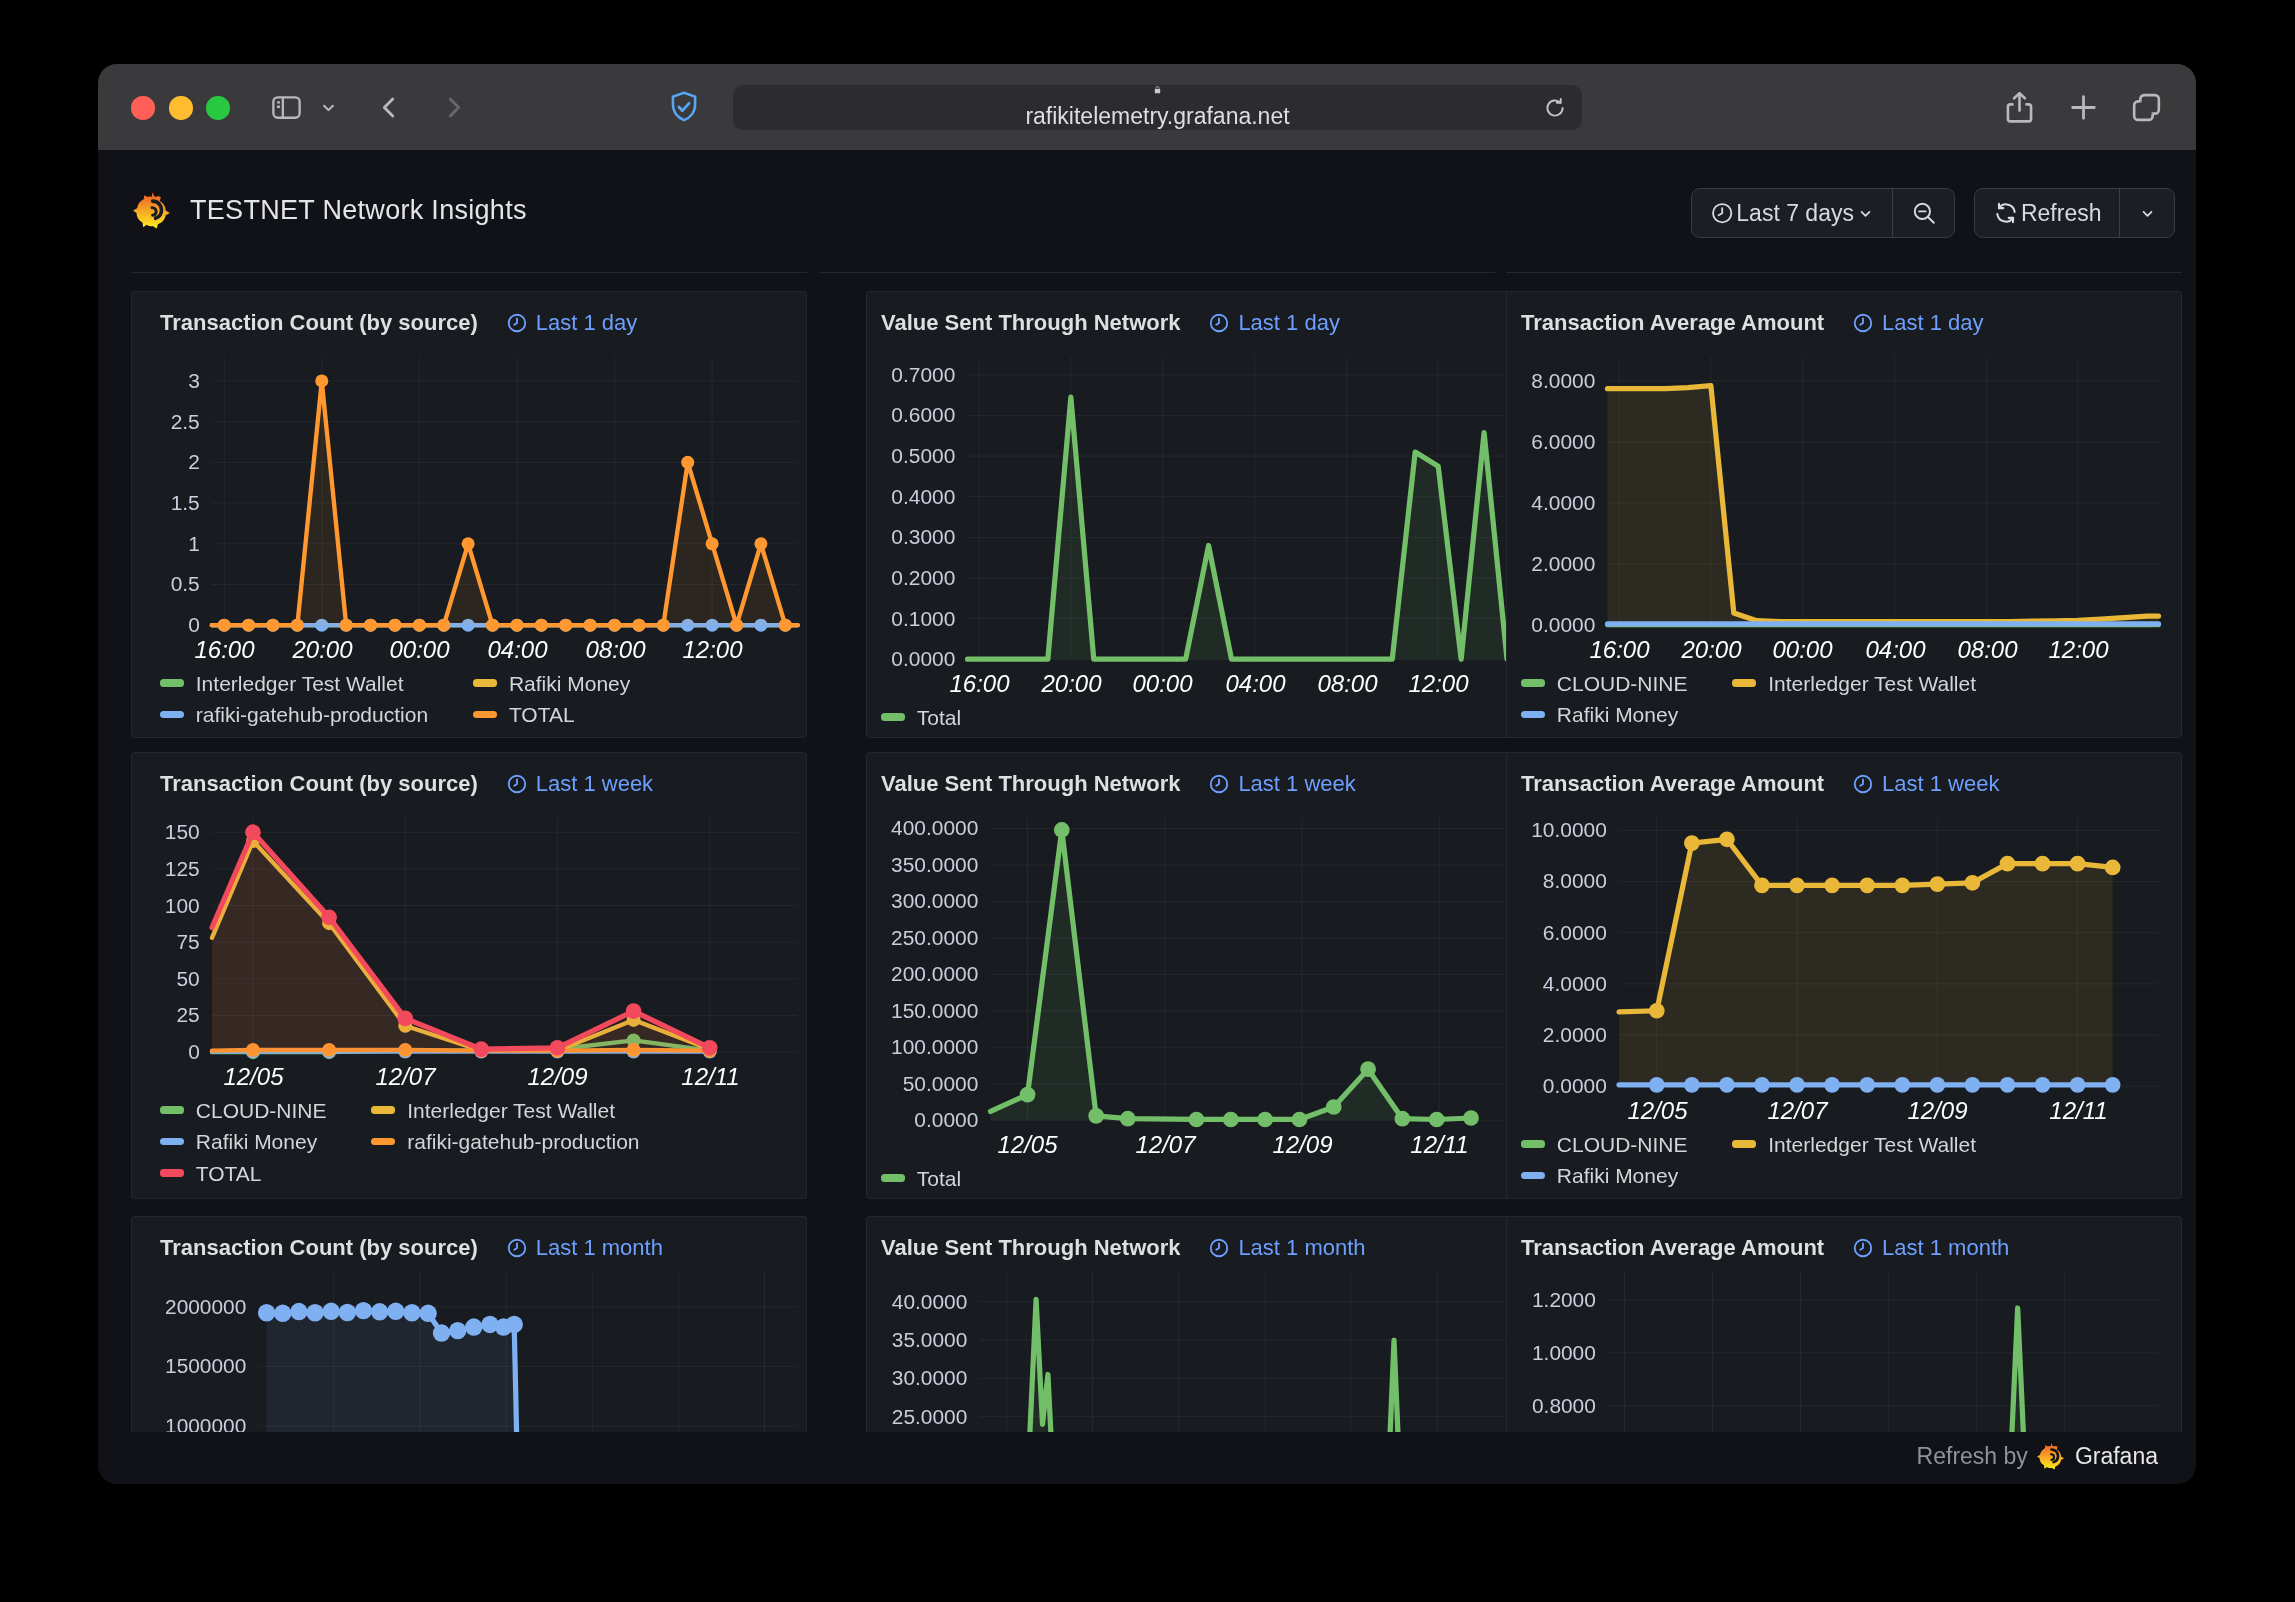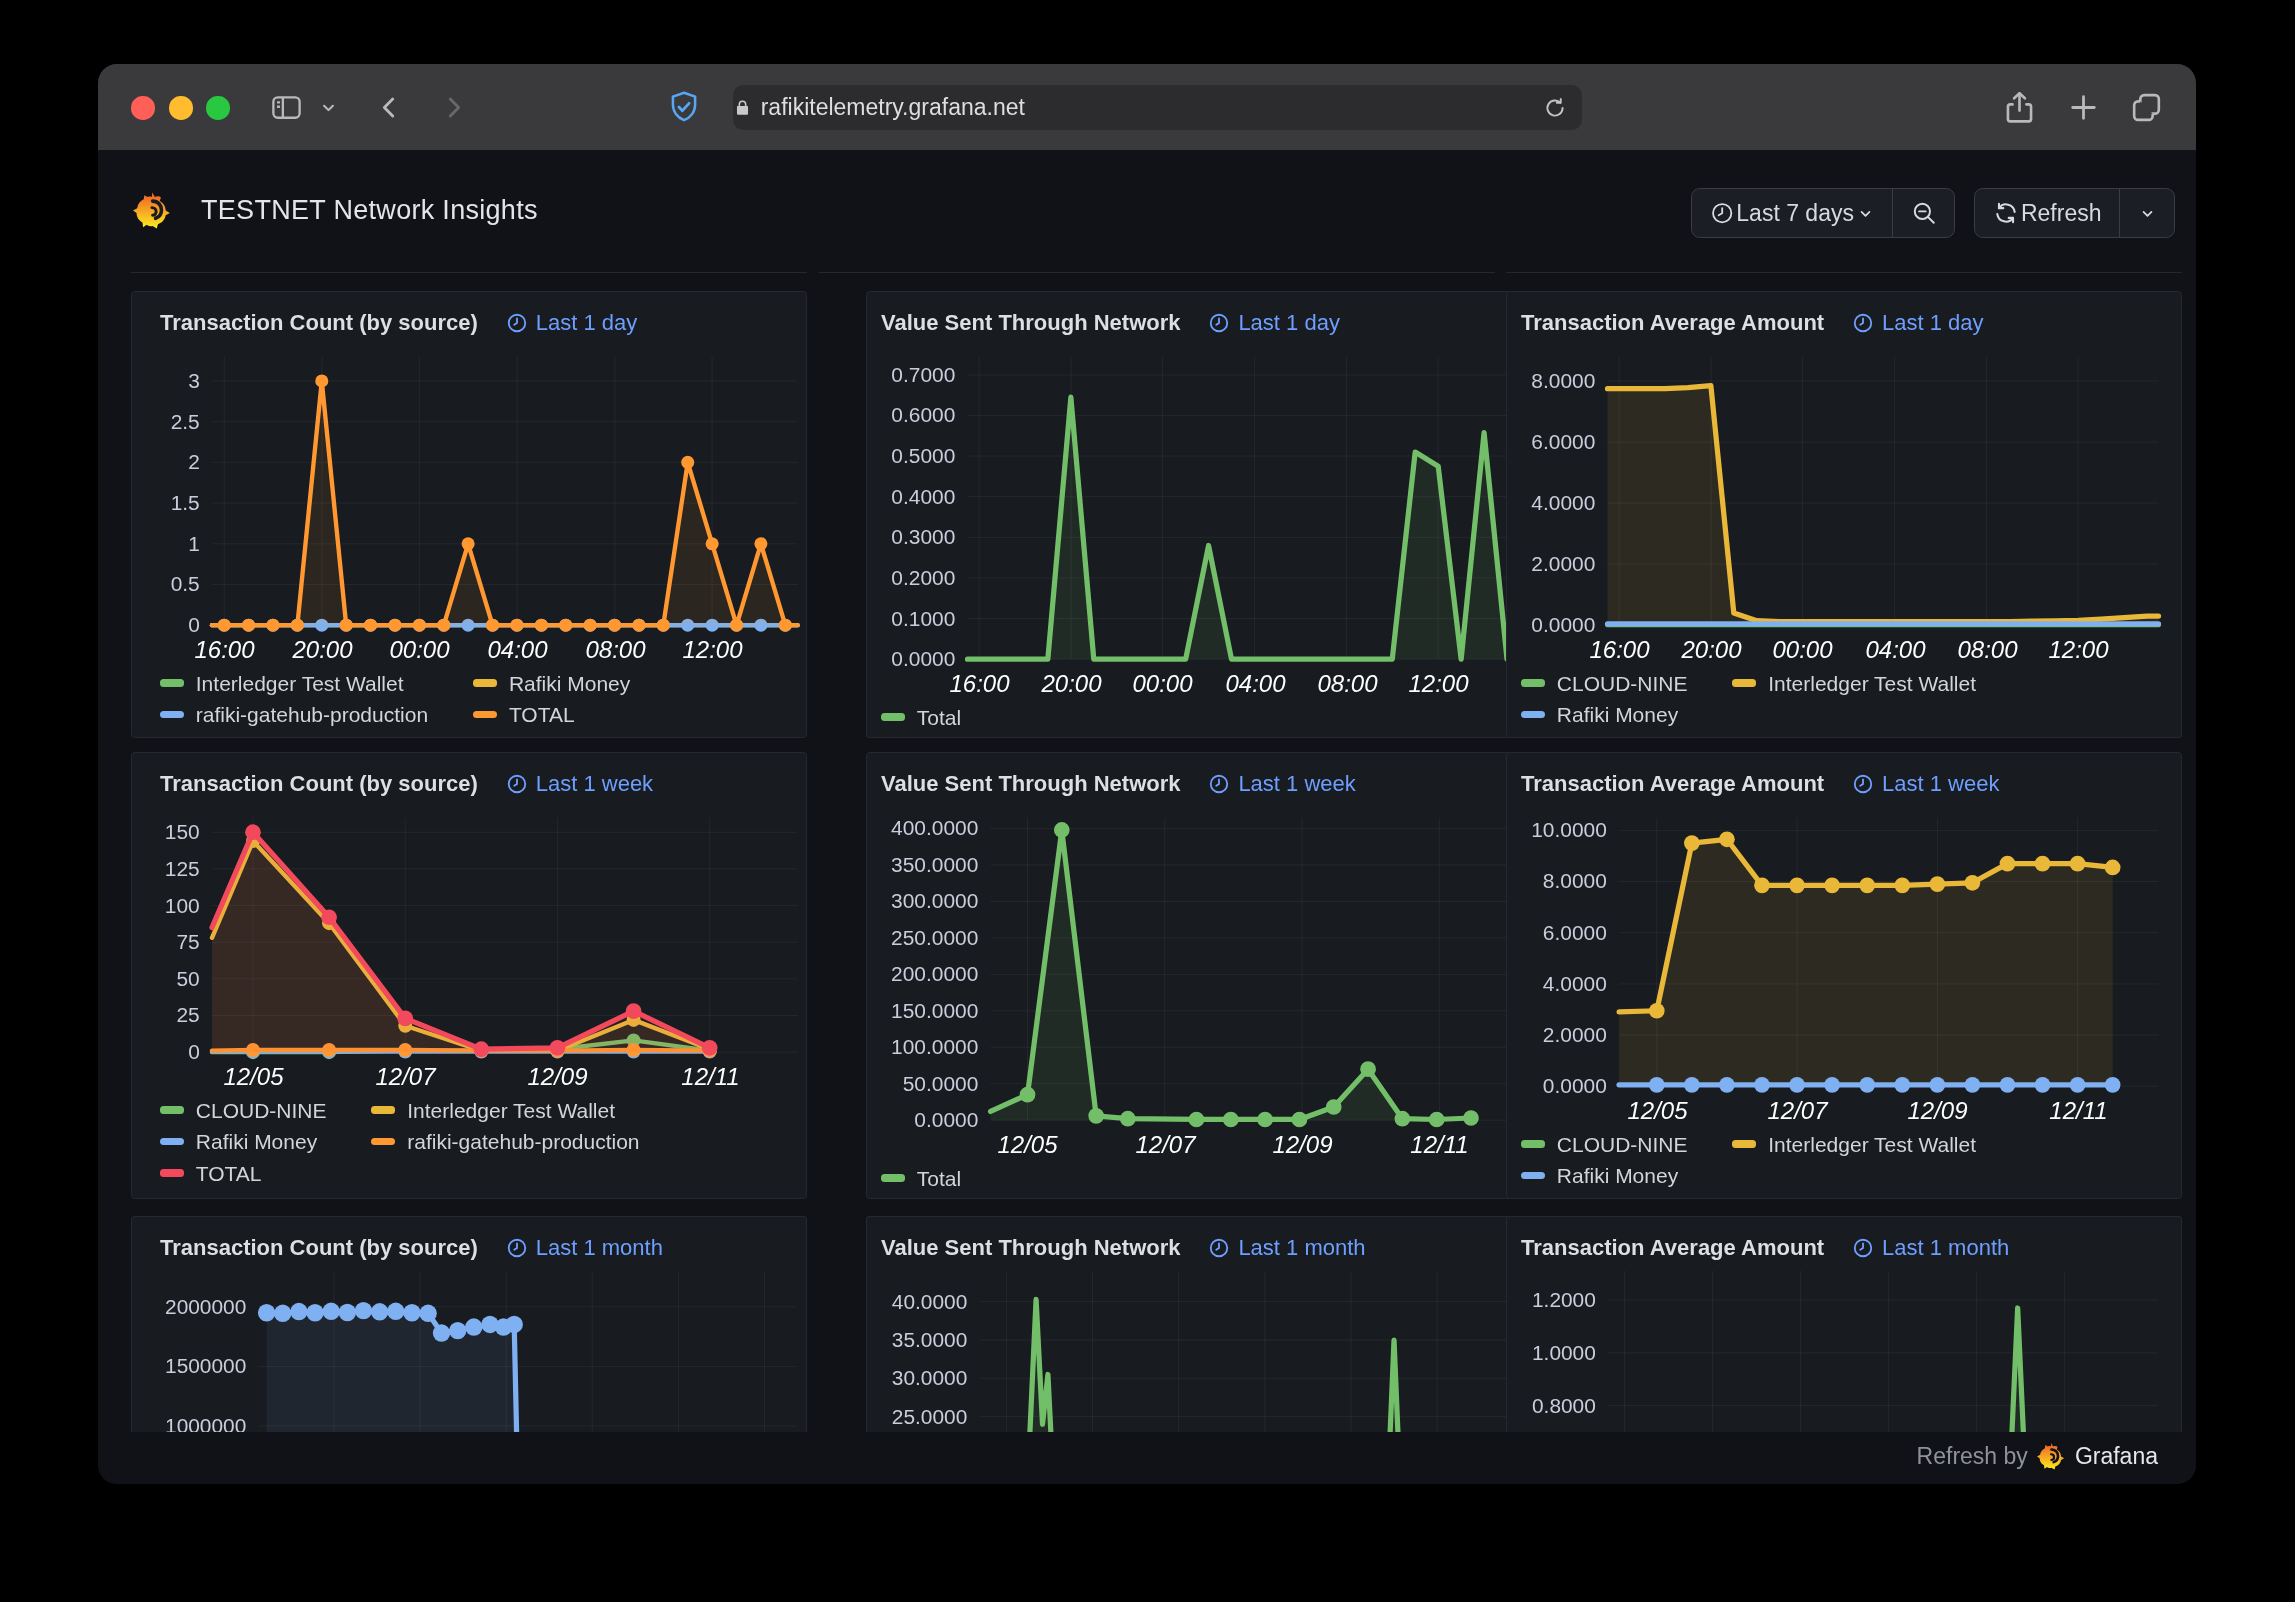--- a/index.html
+++ b/index.html
@@ -3,25 +3,25 @@
 <meta charset="utf-8">
 <style>
   html,body{margin:0;padding:0;}
   body{width:2295px;height:1602px;background:#000;font-family:"Liberation Sans",sans-serif;overflow:hidden;position:relative;}
   .window{position:absolute;left:98px;top:64px;width:2098px;height:1420px;border-radius:19px;background:#111217;box-shadow:0 35px 105px rgba(0,0,0,.9);overflow:hidden;}
   
   .toolbar{position:relative;height:86px;background:#3A3A3C;border-bottom:0.9px solid #1d1d1f;}
   .tl{position:absolute;top:32px;width:23.6px;height:23.6px;border-radius:50%;}
   .tbicon{position:absolute;top:0;height:86px;display:flex;align-items:center;color:#B9B9BD;}
   .tbicon.dim{color:#68686B;}
-  .urlfield{position:absolute;left:635px;top:21px;width:849px;height:45px;background:#2C2C2E;border-radius:10.5px;display:flex;align-items:center;justify-content:flex-start;gap:8.7px;color:#DEDEE1;font-size:23px;}
+  .urlfield{position:absolute;left:635px;top:21px;width:849px;height:45px;background:#2C2C2E;border-radius:10.5px;display:flex;align-items:center;justify-content:flex-end;gap:8.7px;color:#DEDEE1;font-size:23px;flex-direction:column;}
   .reload{position:absolute;right:14px;top:9.6px;color:#C2C2C6;}
   
   .dash{position:absolute;top:86px;left:0;right:0;bottom:0;background:#111217;}
-  .dash-header{position:absolute;top:41px;left:35px;display:flex;align-items:center;gap:30px;}
+  .dash-header{position:absolute;top:41px;left:35px;display:flex;align-items:center;gap:19px;}
   .dash-title{font-size:27px;color:#E4E5E9;font-weight:500;letter-spacing:0.3px;}
   .controls{position:absolute;top:38px;right:21px;display:flex;gap:19px;height:50px;}
   .btn-group{display:flex;align-items:stretch;background:#1B1E24;border:0.9px solid #3A3D46;border-radius:8.7px;color:#D9DADF;font-size:23px;overflow:hidden;}
   .btn-seg{display:flex;align-items:center;gap:2px;padding:0 17.5px;}
   .btn-seg + .btn-seg{border-left:0.9px solid #3A3D46;}
   .sep-line{position:absolute;top:122px;height:0.9px;background:#25272D;width:676px;}
   
   .panel{position:absolute;width:676px;background:#181B1F;border:0.9px solid #25282E;border-radius:3.5px;padding:10.5px 14px 0;box-sizing:border-box;overflow:hidden;}
   .row1{top:141px;height:447px;}
   .row2{top:602px;height:447px;}

